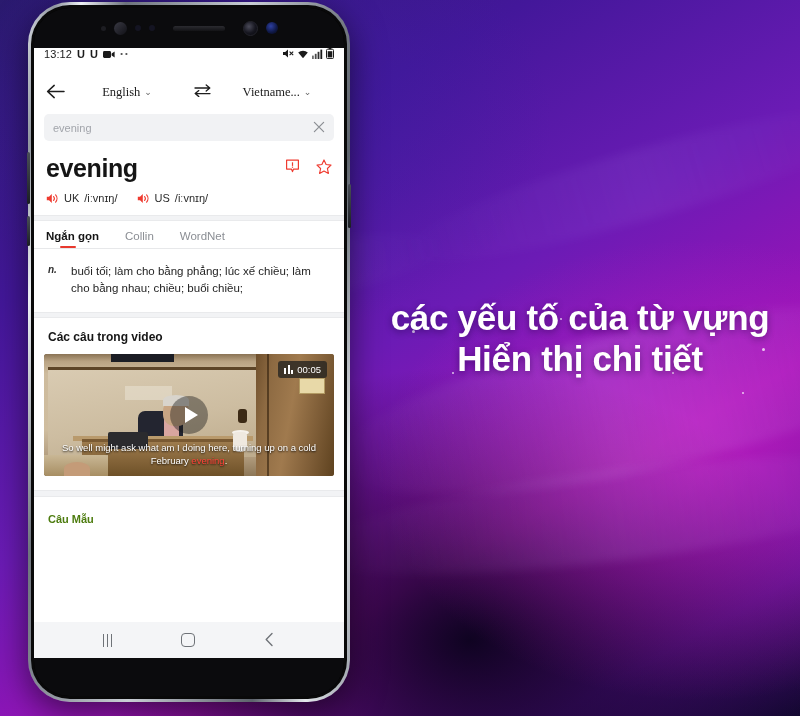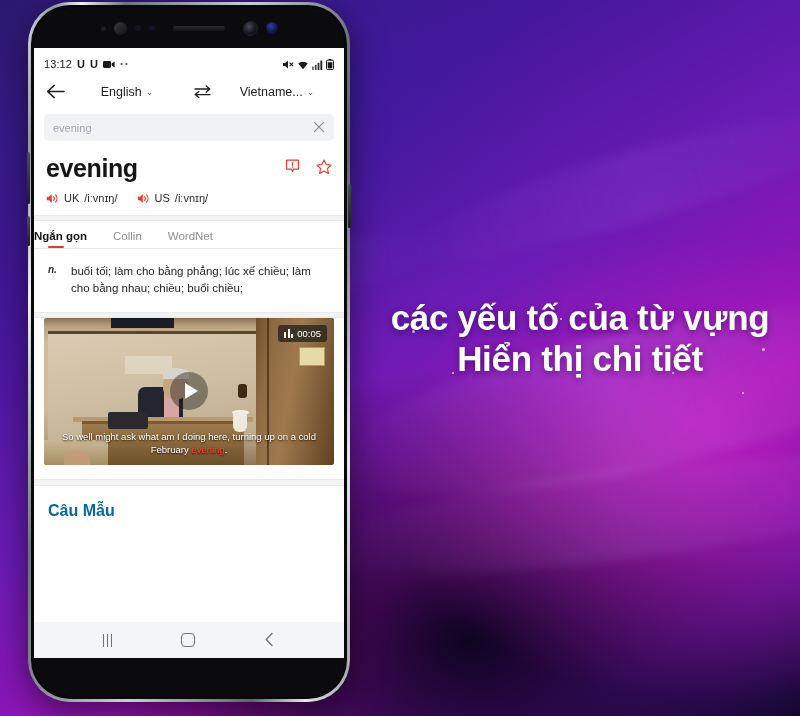--- a/index.html
+++ b/index.html
@@ -166,40 +166,41 @@
   }
   .btn-vol { left: -1px; top: 150px; width: 3px; height: 52px; }
   .btn-bix { left: -1px; top: 214px; width: 3px; height: 30px; }
   .btn-pow { right: -1px; top: 182px; width: 3px; height: 44px; }
 
   
   .statusbar {
     height: 22px;
     flex: 0 0 22px;
     display: flex;
-    align-items: flex-end;
+    align-items: flex-start;
     padding: 0 10px;
     font-size: 10.5px;
     color: #1b1b1b;
     background: #fff;
   }
   .sb-left { display: flex; align-items: center; gap: 5px; }
   .sb-time { font-size: 11px; letter-spacing: 0.1px; }
   .sb-u { font-size: 11px; font-weight: bold; }
   .sb-spacer { flex: 1; }
   .sb-right { display: flex; align-items: center; gap: 3px; }
 
   
   .langbar {
     height: 44px;
     flex: 0 0 44px;
     display: flex;
     align-items: center;
     padding: 0 12px;
     background: #fff;
+    font-family: Liberation Serif, serif;
   }
   .back-arrow {
     width: 26px;
     font-size: 19px;
     color: #1d1d1d;
     line-height: 1;
   }
   .lang-pick {
     flex: 1;
     display: flex;
@@ -282,21 +283,21 @@
     background: #f2f3f5;
     border-top: 1px solid #e9eaec;
     border-bottom: 1px solid #e9eaec;
   }
 
   
   .tabs {
     display: flex;
     align-items: flex-end;
     gap: 26px;
-    padding: 9px 12px 0 0;
+    padding: 9px 12px 0 12px;
     background: #fff;
   }
   .tab {
     font-size: 11.5px;
     padding-bottom: 6px;
     position: relative;
   }
   .tab.active { color: #151515; font-weight: bold; }
   .tab.idle { color: #8b8e94; }
   .tab.active::after {
@@ -344,21 +345,21 @@
   .section-head {
     font-size: 12px;
     font-weight: bold;
     color: #151515;
     padding: 12px 14px 10px 14px;
     background: #fff;
   }
   .videowrap { padding: 0 10px 14px 10px; background: #fff; }
   .video {
     position: relative;
-    height: 147px;
+    height: 122px;
     border-radius: 3px;
     overflow: hidden;
     background: #6b5438;
     padding-left: 16px;
   }
   
   .v-wall {
     position: absolute; left: 0; top: 0; right: 0; height: 100%;
     background: linear-gradient(180deg, #8a7355 0%, #b9a383 6%, #cdbb9d 16%, #cfbd9f 62%, #b6a183 82%, #8d7757 100%);
   }
@@ -485,23 +486,23 @@
   }
   .v-sub .hl { color: #ff4338; }
 
   .section-div {
     height: 7px;
     background: #f2f3f5;
     border-top: 1px solid #e9eaec;
     border-bottom: 1px solid #e9eaec;
   }
   .section-head2 {
-    font-size: 16px;
+    font-size: 11px;
     font-weight: bold;
-    color: #0369a1;
+    color: #4d7c0f;
     padding: 16px 14px 14px 14px;
     background: #fff;
     flex: 1;
   }
 
   
   .navbar {
     height: 36px;
     flex: 0 0 36px;
     background: #f4f5f7;
@@ -697,20 +698,21 @@
 
         <div class="defblock">
           <div class="def-row">
             <span class="pos">n.</span>
             <span class="def-text">buổi tối; làm cho bằng phẳng; lúc xế chiều; làm cho bằng nhau; chiều; buổi chiều;</span>
           </div>
         </div>
 
         <div class="thin-div"></div>
 
+        <div class="section-head">Các câu trong video</div>
         <div class="videowrap">
           <div class="video">
             <div class="v-wall"></div>
             <div class="v-board"></div>
             <div class="v-board-note"></div>
             <div class="v-monitor"></div>
             <div class="v-doorframe"></div>
             <div class="v-doorline"></div>
             <div class="v-signage"></div>
             <div class="v-knob"></div>

